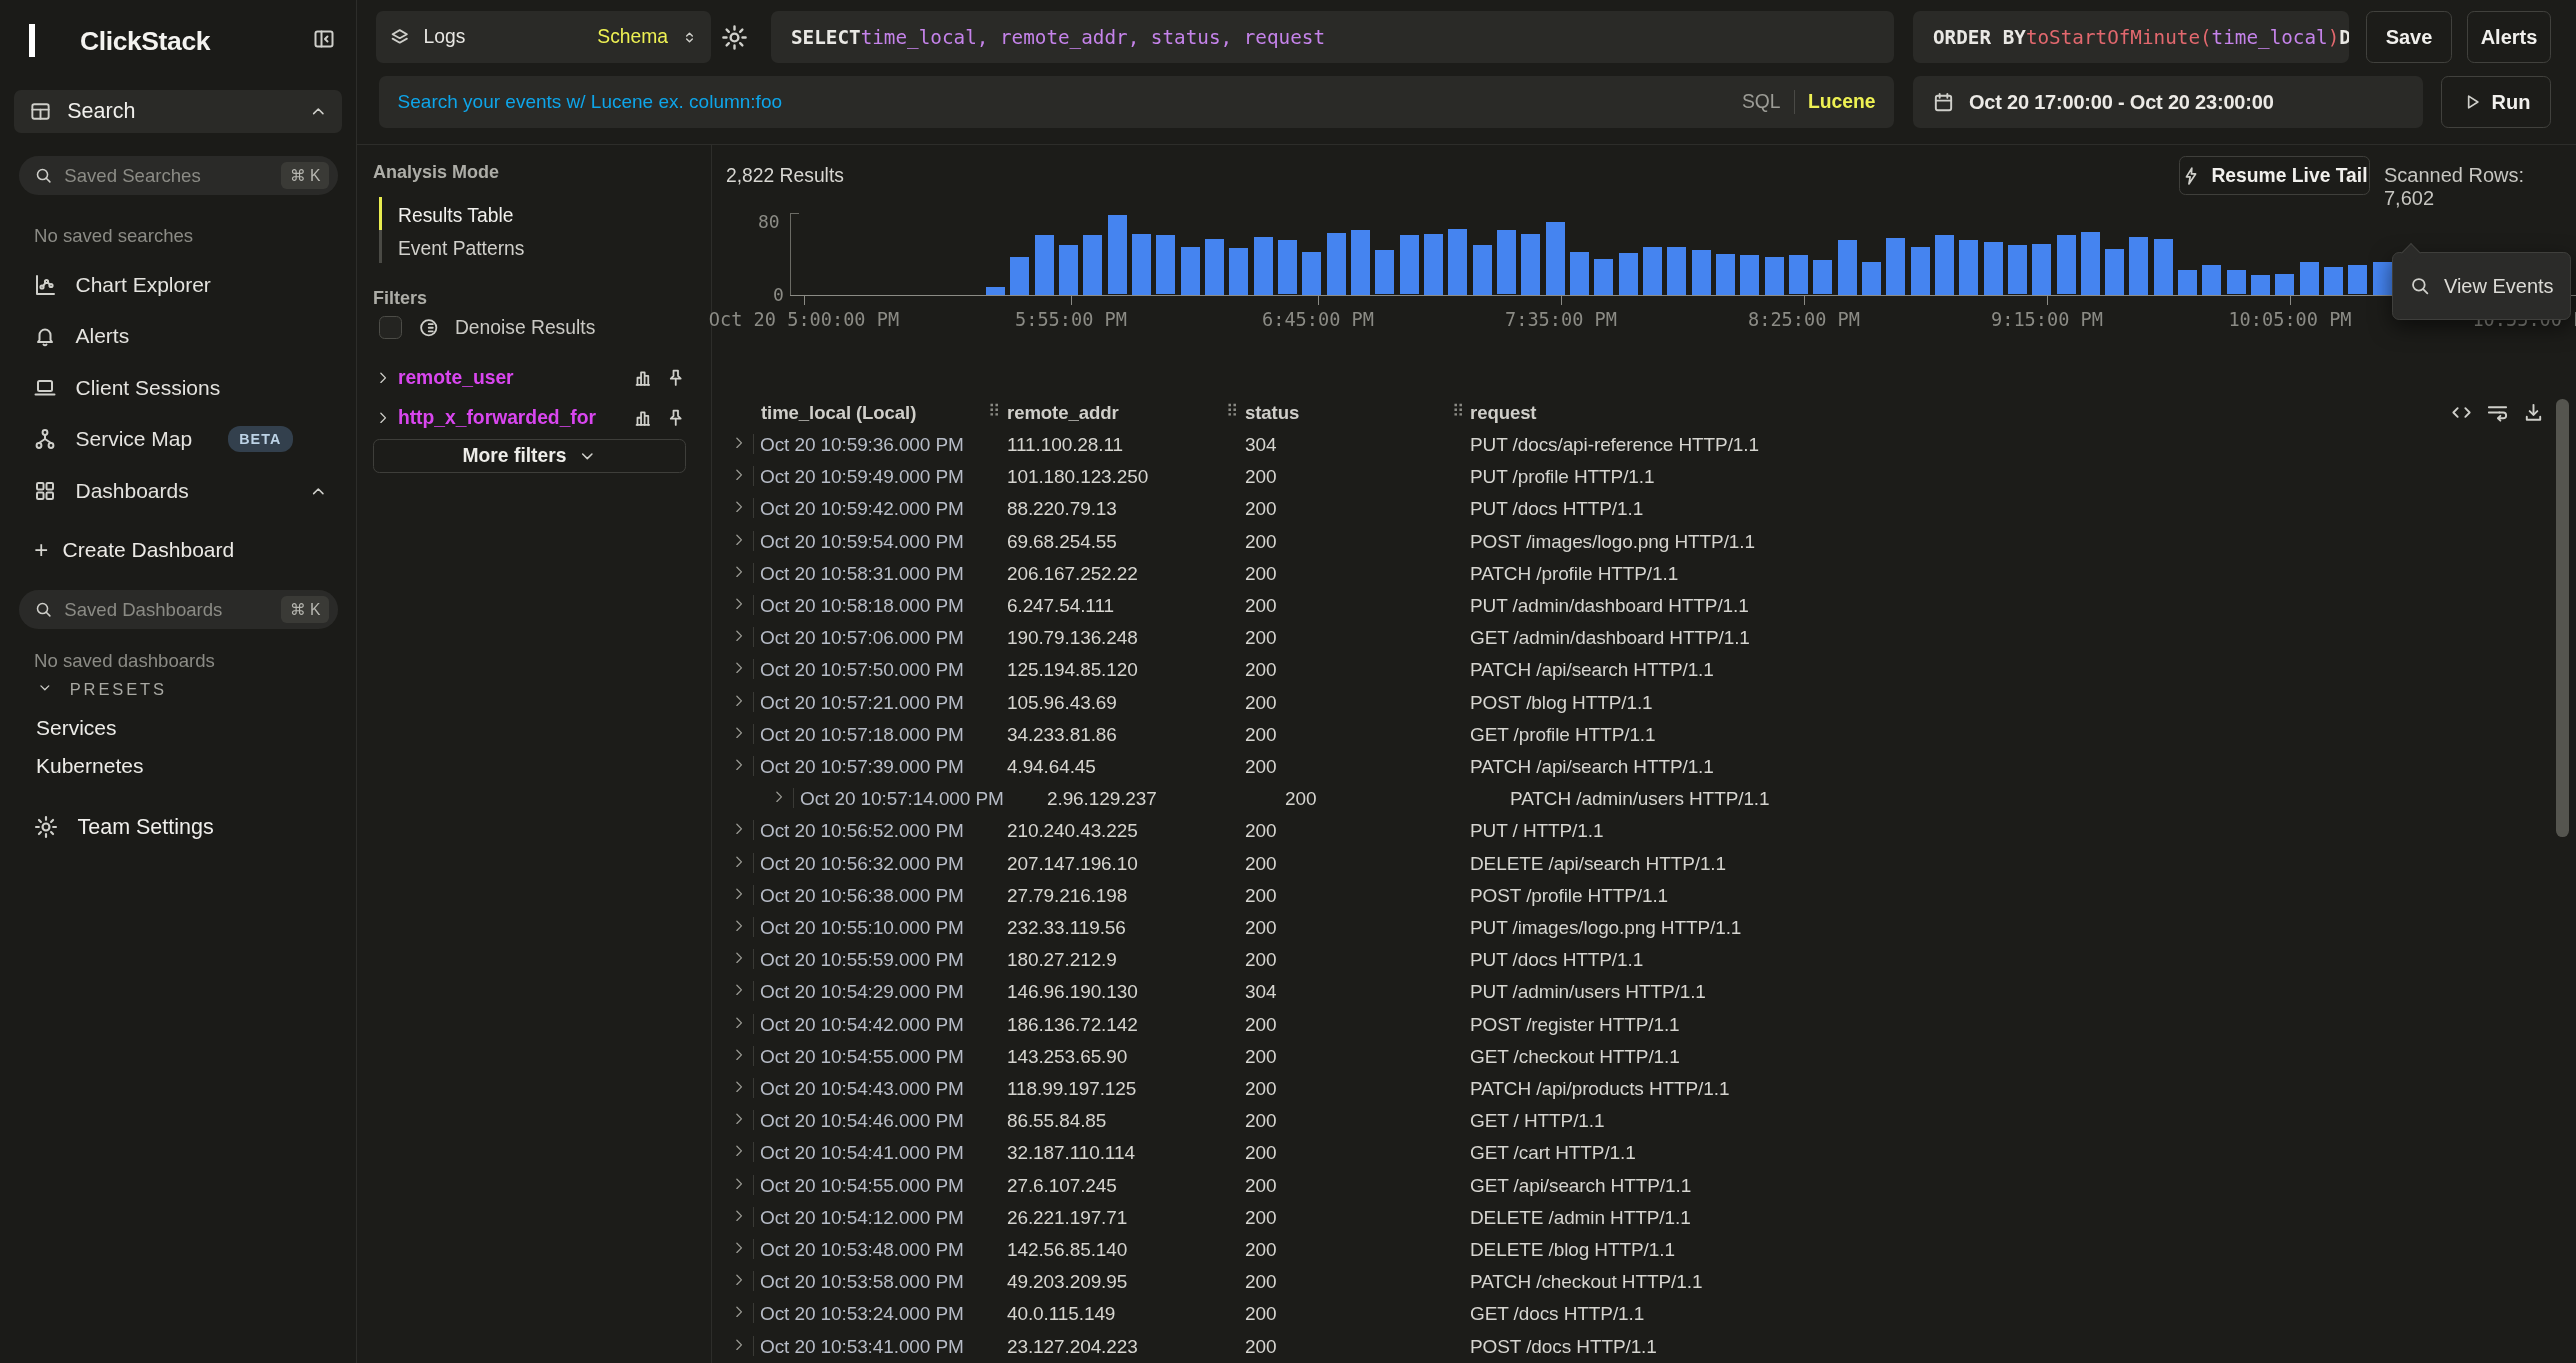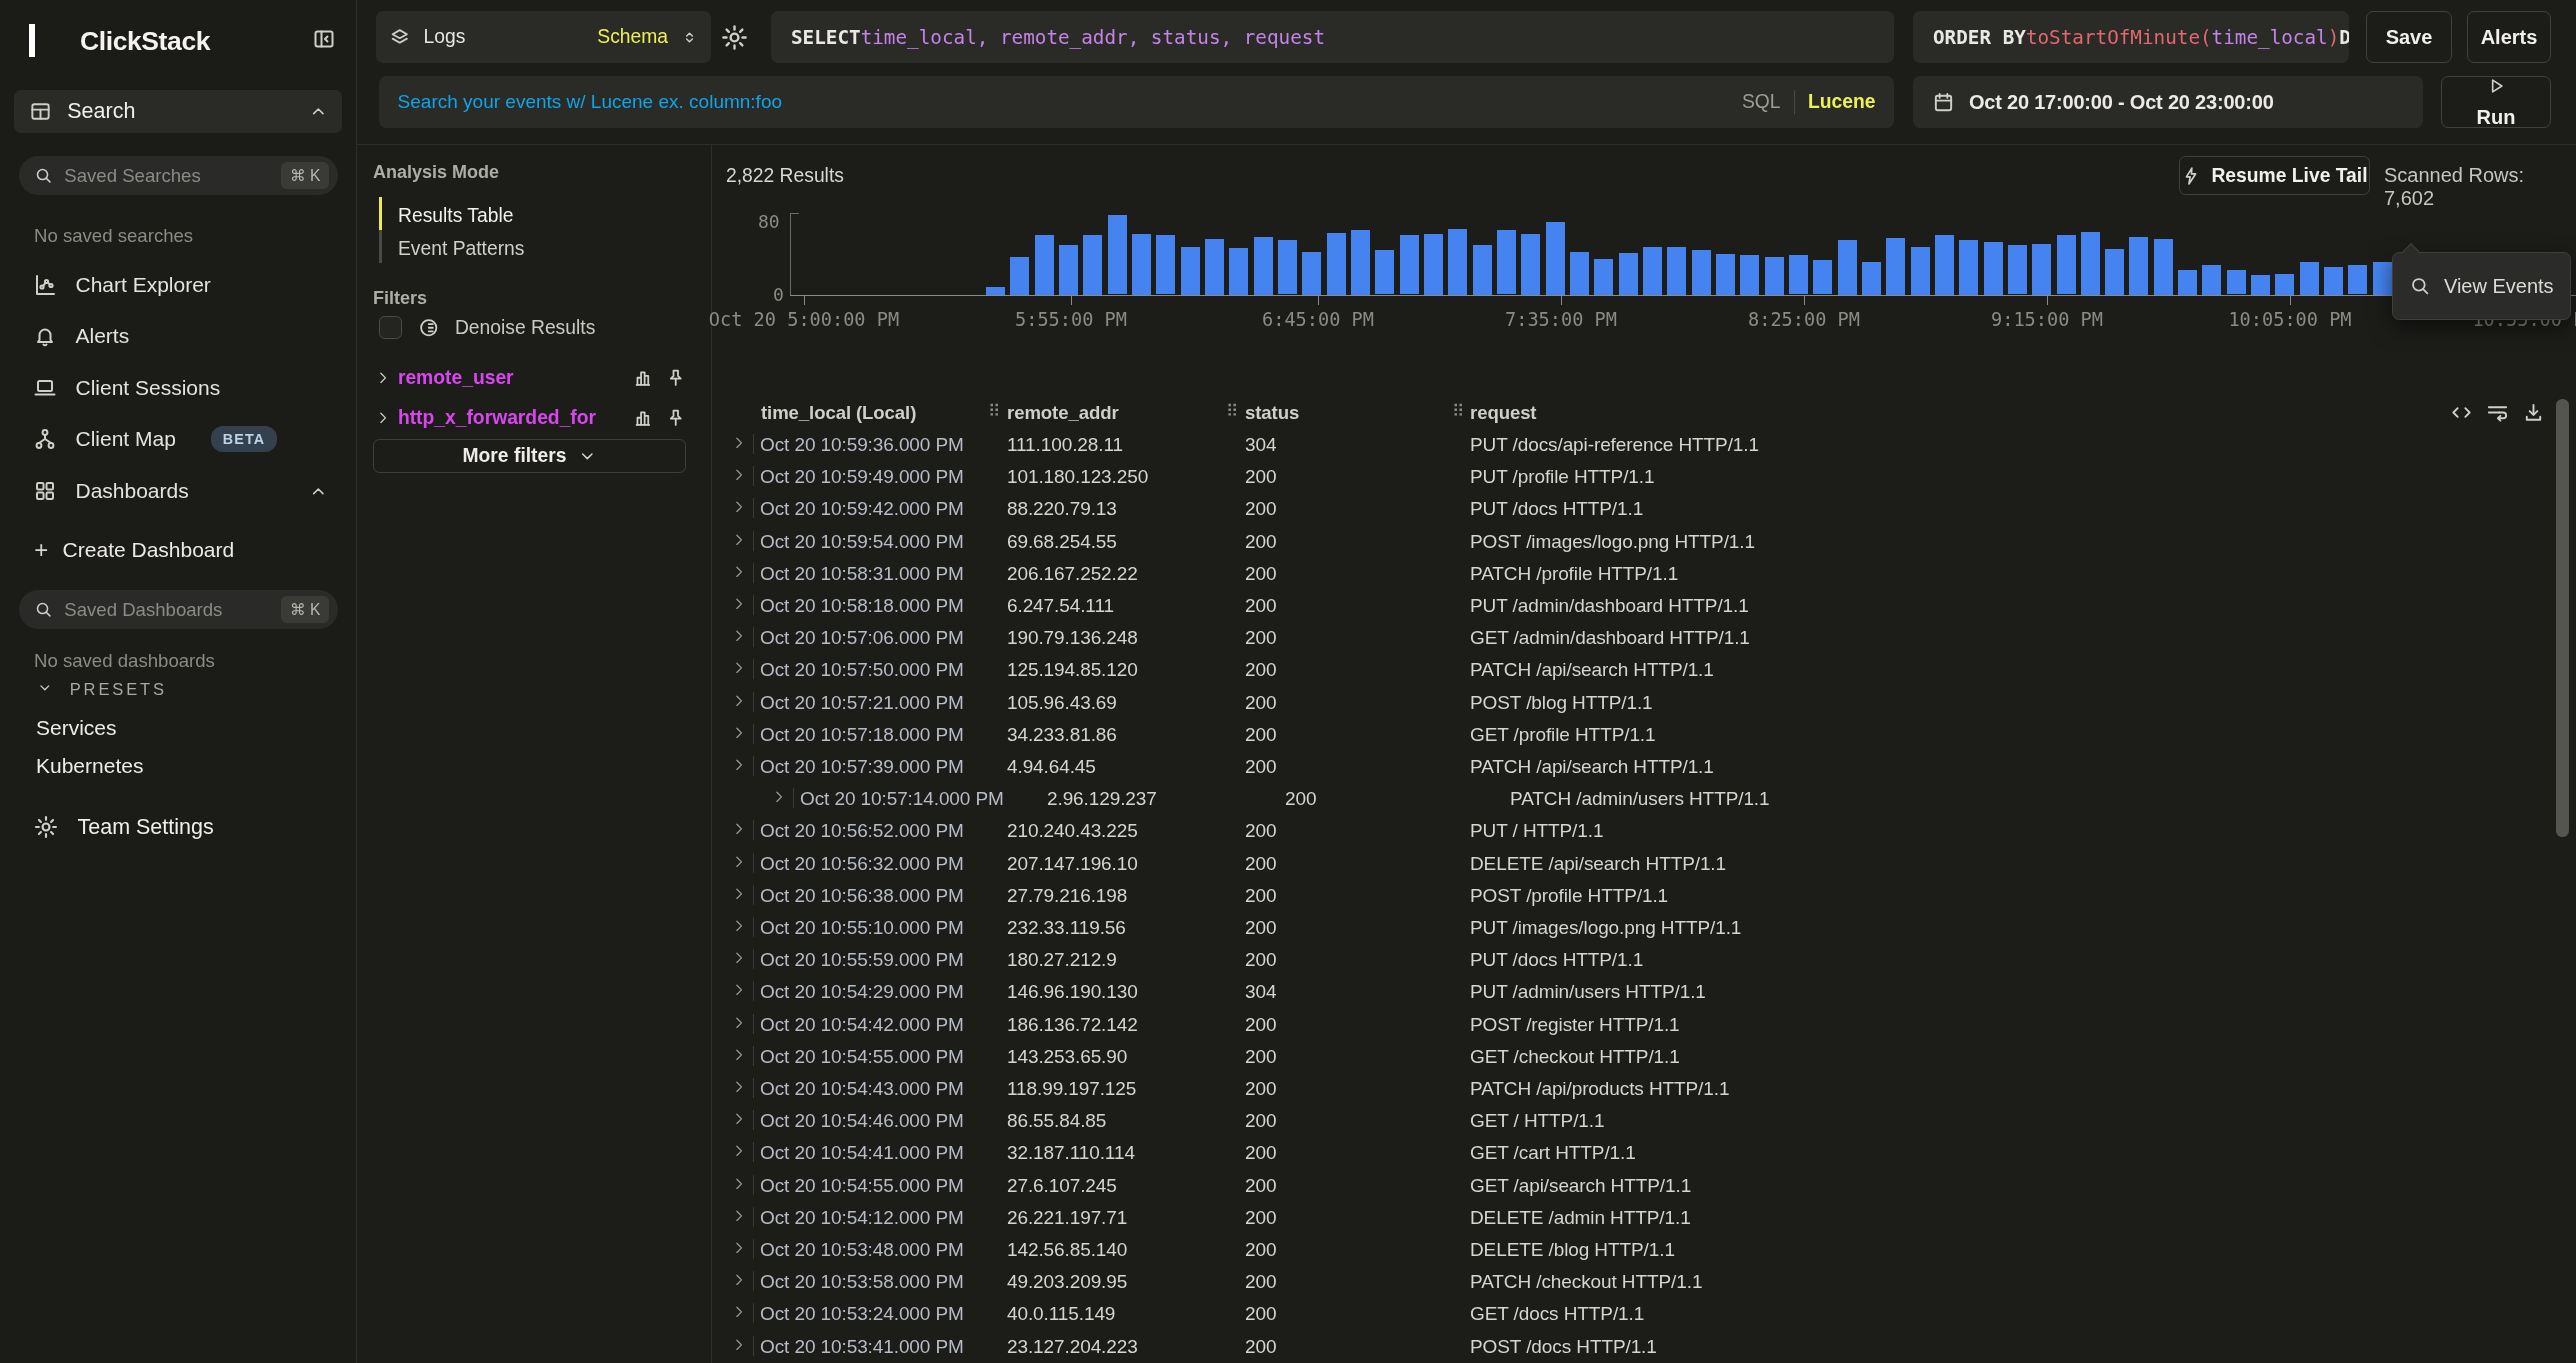--- a/index.html
+++ b/index.html
@@ -66,21 +66,21 @@
   #search-input{left:379px;top:76px;width:1515px;height:52px;background:#2a2a27;border-radius:7.2px;
     display:flex;align-items:center;padding:0 18.6px;box-sizing:border-box;}
   #search-input .ph{font-size:19px;color:#0ea5e9;flex:1;}
   #search-input .mode{font-size:19.3px;}
   #mode-sql{color:#9c9c96;}
   #mode-div{width:1.4px;height:24px;background:#4a4a46;margin:0 13px;}
   #mode-lucene{color:#eef153;font-weight:600;}
   #date-input{left:1913px;top:76px;width:510px;height:52px;background:#2a2a27;border-radius:7.2px;
     display:flex;align-items:center;gap:14.3px;padding:0 18.6px;box-sizing:border-box;}
   #date-input .lbl{font-size:20px;font-weight:600;color:#eceaE6;letter-spacing:-0.2px;}
-  #run-btn{left:2441px;top:76px;width:110px;height:52px;flex-direction:column;}
+  #run-btn{left:2441px;top:76px;width:110px;height:52px;}
 
   #divider-h{left:356px;top:144px;width:2220px;height:0.7px;background:#2d2d2a;}
   #divider-v{left:711px;top:145px;width:0.7px;height:1219px;background:#2d2d2a;}
 
   
   .panel-h{position:absolute;left:373px;font-size:18px;font-weight:700;color:#adada7;}
   #mode-track-active{left:379px;top:197px;width:2.9px;height:33px;background:#e9ed50;}
   #mode-track-rest{left:379px;top:230px;width:2.9px;height:33px;background:#4a4a45;}
   .mode-item{position:absolute;left:398px;font-size:19.3px;}
   #denoise-row{left:379px;top:316px;display:flex;align-items:center;gap:15.7px;}
@@ -218,21 +218,21 @@
           <span>
             <svg width="24" height="24" viewBox="0 0 24 24" class="ic" style="">
               <circle cx="12" cy="5.5" r="2.4"></circle>
               <circle cx="6" cy="18.5" r="2.4"></circle>
               <circle cx="18" cy="18.5" r="2.4"></circle>
               <line x1="12" y1="8" x2="12" y2="12"></line>
               <line x1="12" y1="12" x2="6" y2="16"></line>
               <line x1="12" y1="12" x2="18" y2="16"></line>
             </svg>
           </span>
-          <span class="lbl">Client Map</span>
+          <span class="lbl">Service Map</span>
           <span class="badge">BETA</span>
         </div>
         <div class="nav-item" style="top: 471px;">
           <span>
             <svg width="24" height="24" viewBox="0 0 24 24" class="ic" style="">
               <rect x="4" y="4" width="6.5" height="6.5" rx="1.2"></rect>
               <rect x="13.5" y="4" width="6.5" height="6.5" rx="1.2"></rect>
               <rect x="4" y="13.5" width="6.5" height="6.5" rx="1.2"></rect>
               <rect x="13.5" y="13.5" width="6.5" height="6.5" rx="1.2"></rect>
             </svg>

